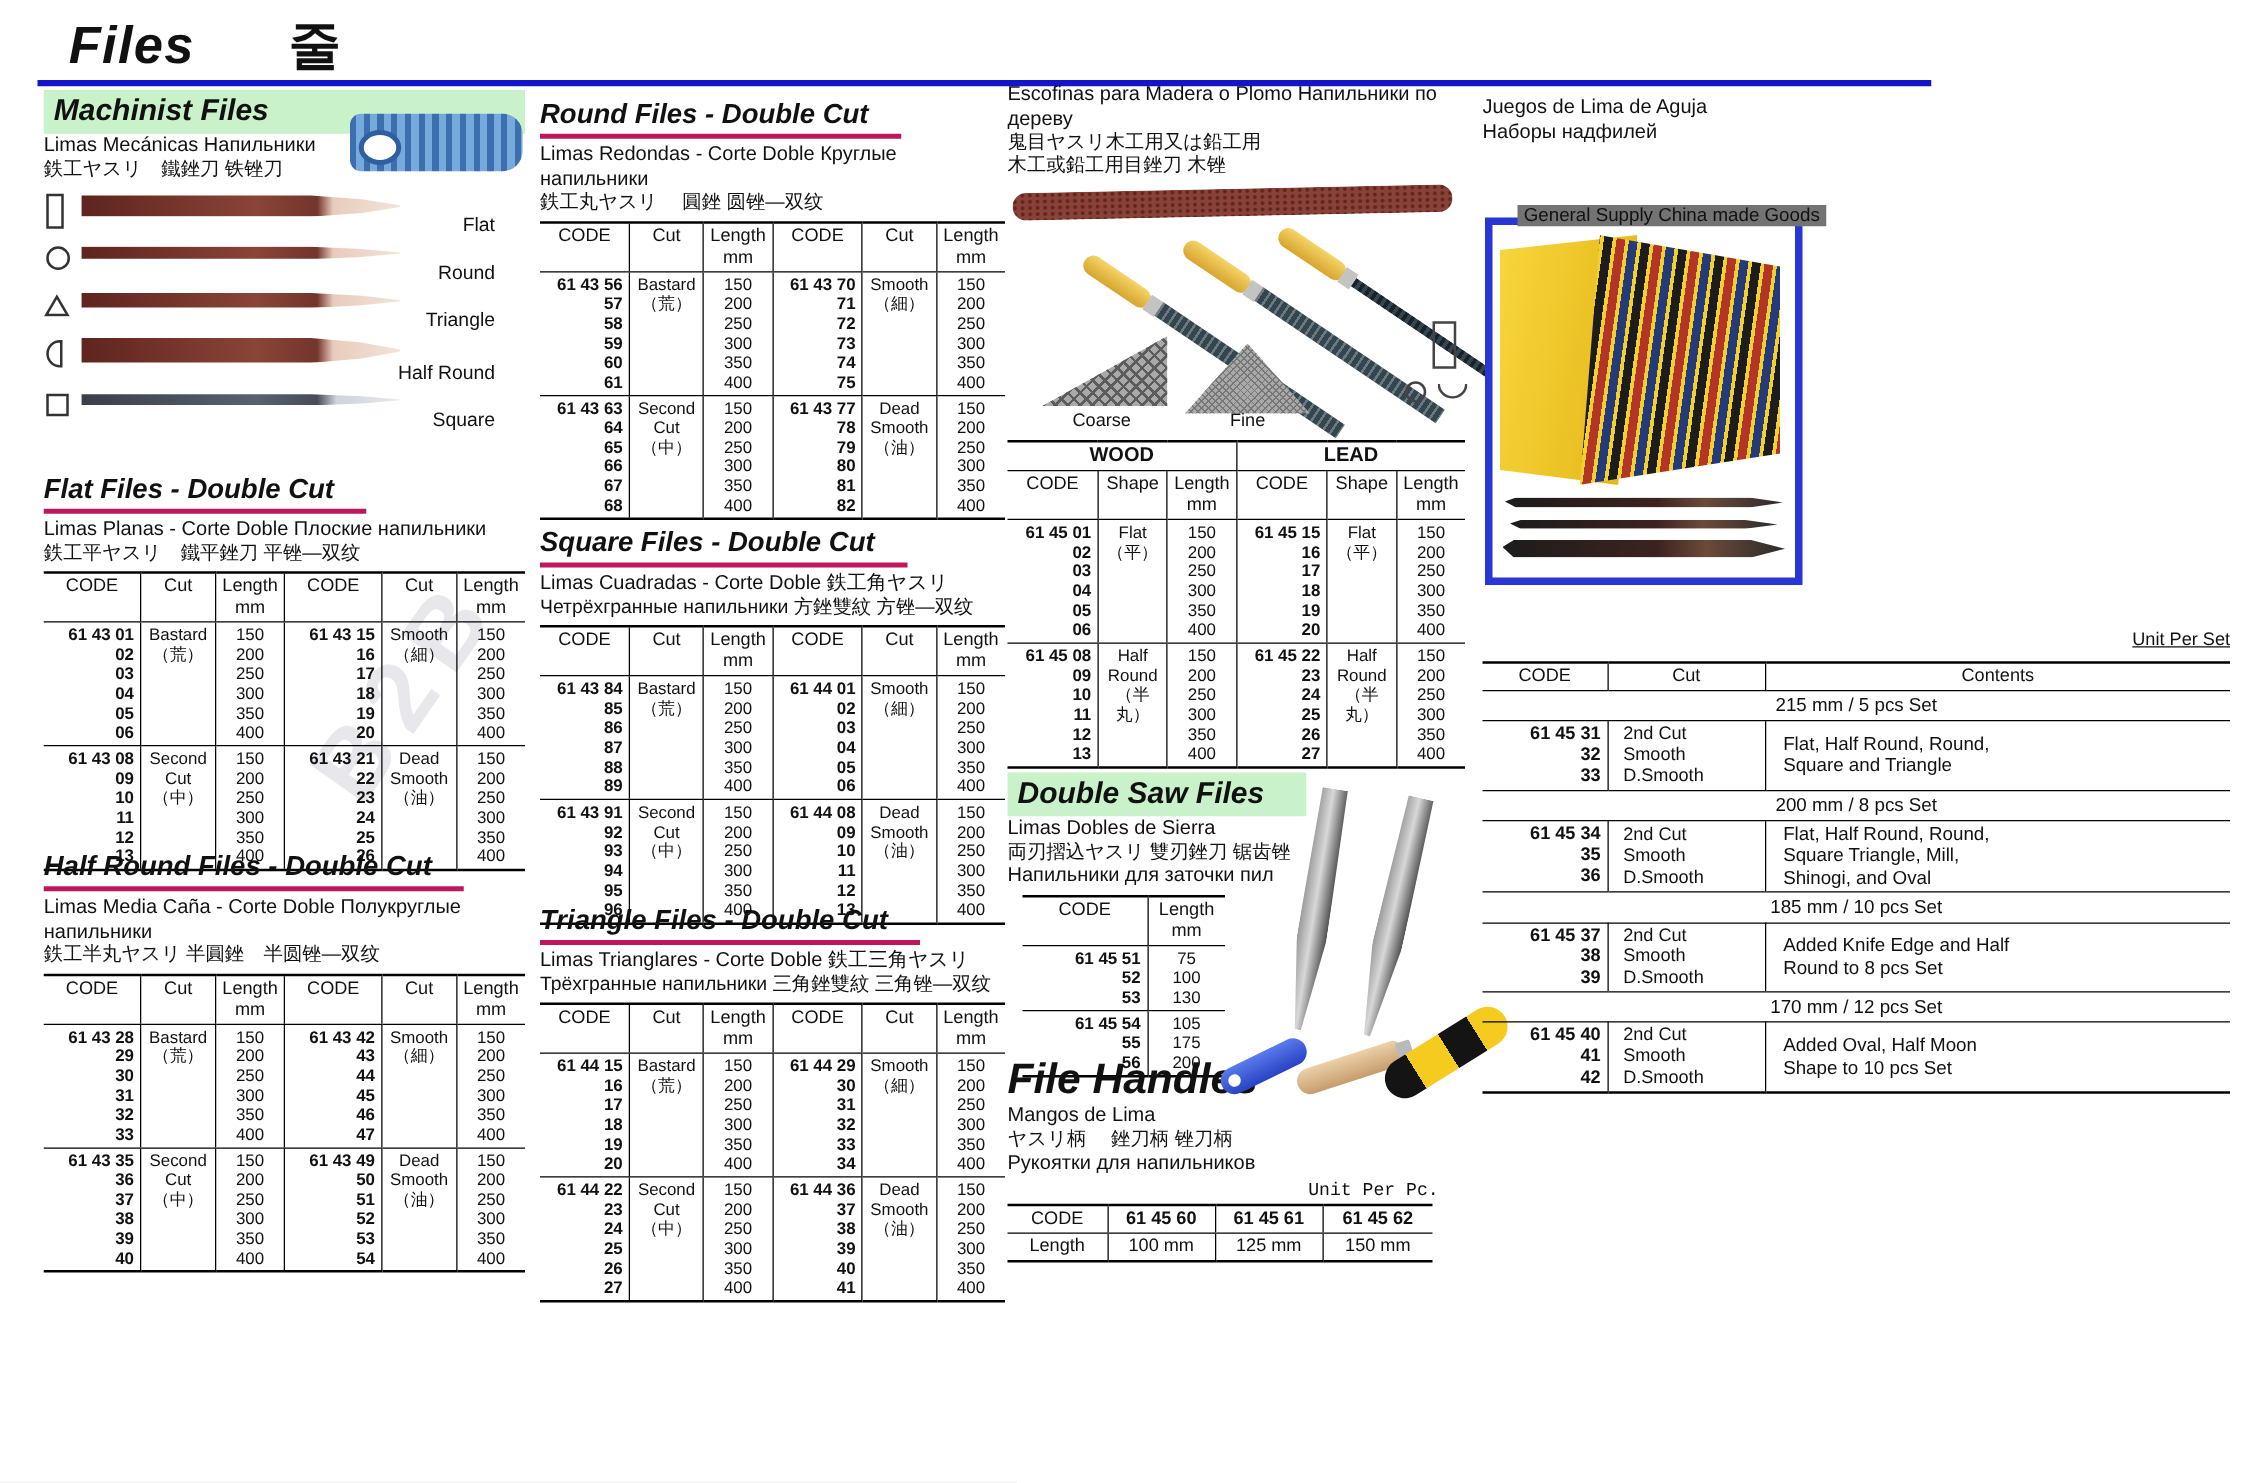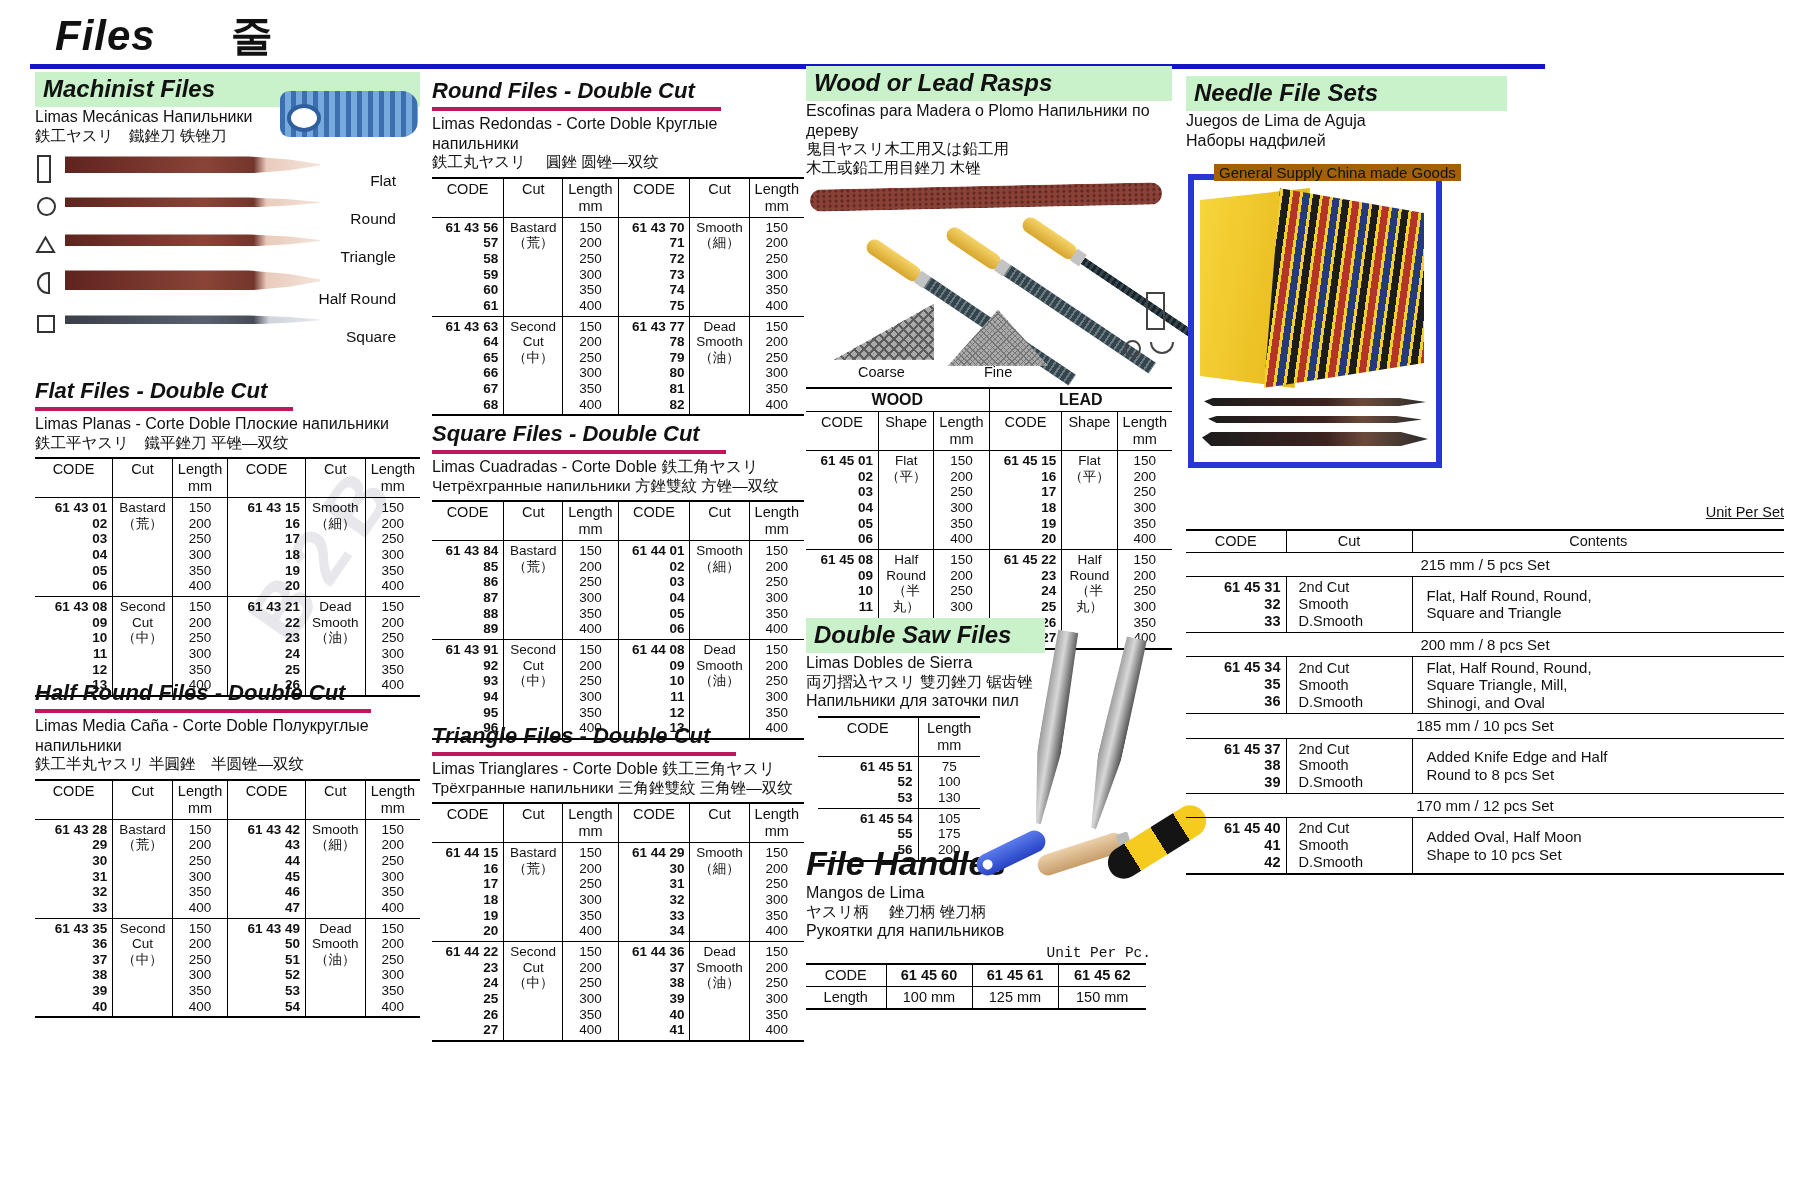--- a/index.html
+++ b/index.html
@@ -92,21 +92,21 @@
   .hd-art{position:absolute;left:168px;top:-36px;width:200px;height:120px;}
   .h-blue{position:absolute;left:0;top:34px;width:74px;height:22px;border-radius:12px;
      background:linear-gradient(#5b7bec,#2742c4);transform:rotate(-26deg);}
   .h-blue::after{content:"";position:absolute;left:6px;top:6px;width:10px;height:10px;border-radius:50%;background:#fff;}
   .h-wood{position:absolute;left:62px;top:36px;width:88px;height:21px;border-radius:11px 7px 7px 11px;
      background:linear-gradient(#ecd0a9,#c69d6c);transform:rotate(-18deg);}
   .h-wood::after{content:"";position:absolute;right:-8px;top:3px;width:12px;height:15px;background:#b9b9b9;border-radius:2px;}
   .h-yb{position:absolute;left:128px;top:18px;width:110px;height:32px;border-radius:16px;transform:rotate(-32deg);
      background:linear-gradient(90deg,#141414 0 24%,#f4cb1e 24% 52%,#141414 52% 76%,#f4cb1e 76%);}
   
-  .note{position:absolute;background:#a16207;padding:0 5px;font-size:15px;z-index:3;}
+  .note{position:absolute;background:#737373;padding:0 5px;font-size:15px;z-index:3;}
   .nbox{position:absolute;border:6px solid #2836d6;background:#fff;}
   .nfan-y{position:absolute;left:6px;top:8px;width:110px;height:200px;background:linear-gradient(100deg,#f7d63c,#e4b416);
      clip-path:polygon(0 6%,100% 0,86% 100%,0 94%);}
   .nfan-s{position:absolute;left:70px;top:4px;width:160px;height:208px;
      background:repeating-linear-gradient(98deg,#b23527 0 7px,#f2d12e 7px 10px,#253a78 10px 17px,#f2d12e 17px 20px,#1d1d1d 20px 27px,#f2d12e 27px 30px);
      clip-path:polygon(10% 2%,100% 14%,100% 86%,0 98%);}
   .nfile{position:absolute;background:linear-gradient(90deg,#1c1c1c,#3d2320 55%,#6b4a3a 72%,#2b2b2b);
      clip-path:polygon(0 40%,4% 0,88% 0,100% 50%,88% 100%,4% 100%);}
   
   .watermark{position:absolute;left:225px;top:505px;font-size:78px;font-weight:bold;letter-spacing:14px;
@@ -618,21 +618,20 @@
 350
 400</td>
           </tr>
         </tbody>
       </table>
     </div>
   </div>
 
   <div class="col" id="col3">
 
-    <div class="gtitle">Wood or Lead Rasps</div>
     <div class="sub">Escofinas para Madera o Plomo Напильники по дереву</div>
     <div class="sub cjk">鬼目ヤスリ木工用又は鉛工用</div>
     <div class="sub cjk">木工或鉛工用目銼刀 木锉</div>
 
     <div class="rasp-art">
       <div class="rasp-flat"></div>
       <div class="rasp" style="left:62px;top:52px;">
         <span class="rh"></span>
           <span class="rf"></span>
           <span class="rb"></span>
@@ -820,21 +819,20 @@
             <td>125 mm</td>
             <td>150 mm</td>
           </tr>
         </tbody>
       </table>
     </div>
   </div>
 
   <div class="col" id="col4">
 
-    <div class="gtitle" style="width:305px;">Needle File Sets</div>
     <div class="sub">Juegos de Lima de Aguja</div>
     <div class="sub">Наборы надфилей</div>
 
     <div class="note" style="left:28px;top:88px;">General Supply China made Goods</div>
     <div class="nbox" style="left:2px;top:98px;width:242px;height:282px;">
       <div class="nfan-y"></div>
       <div class="nfan-s"></div>
       <div class="nfile" style="left:10px;top:218px;width:222px;height:8px;"></div>
       <div class="nfile" style="left:14px;top:236px;width:214px;height:7px;"></div>
       <div class="nfile" style="left:8px;top:252px;width:226px;height:14px;"></div>

